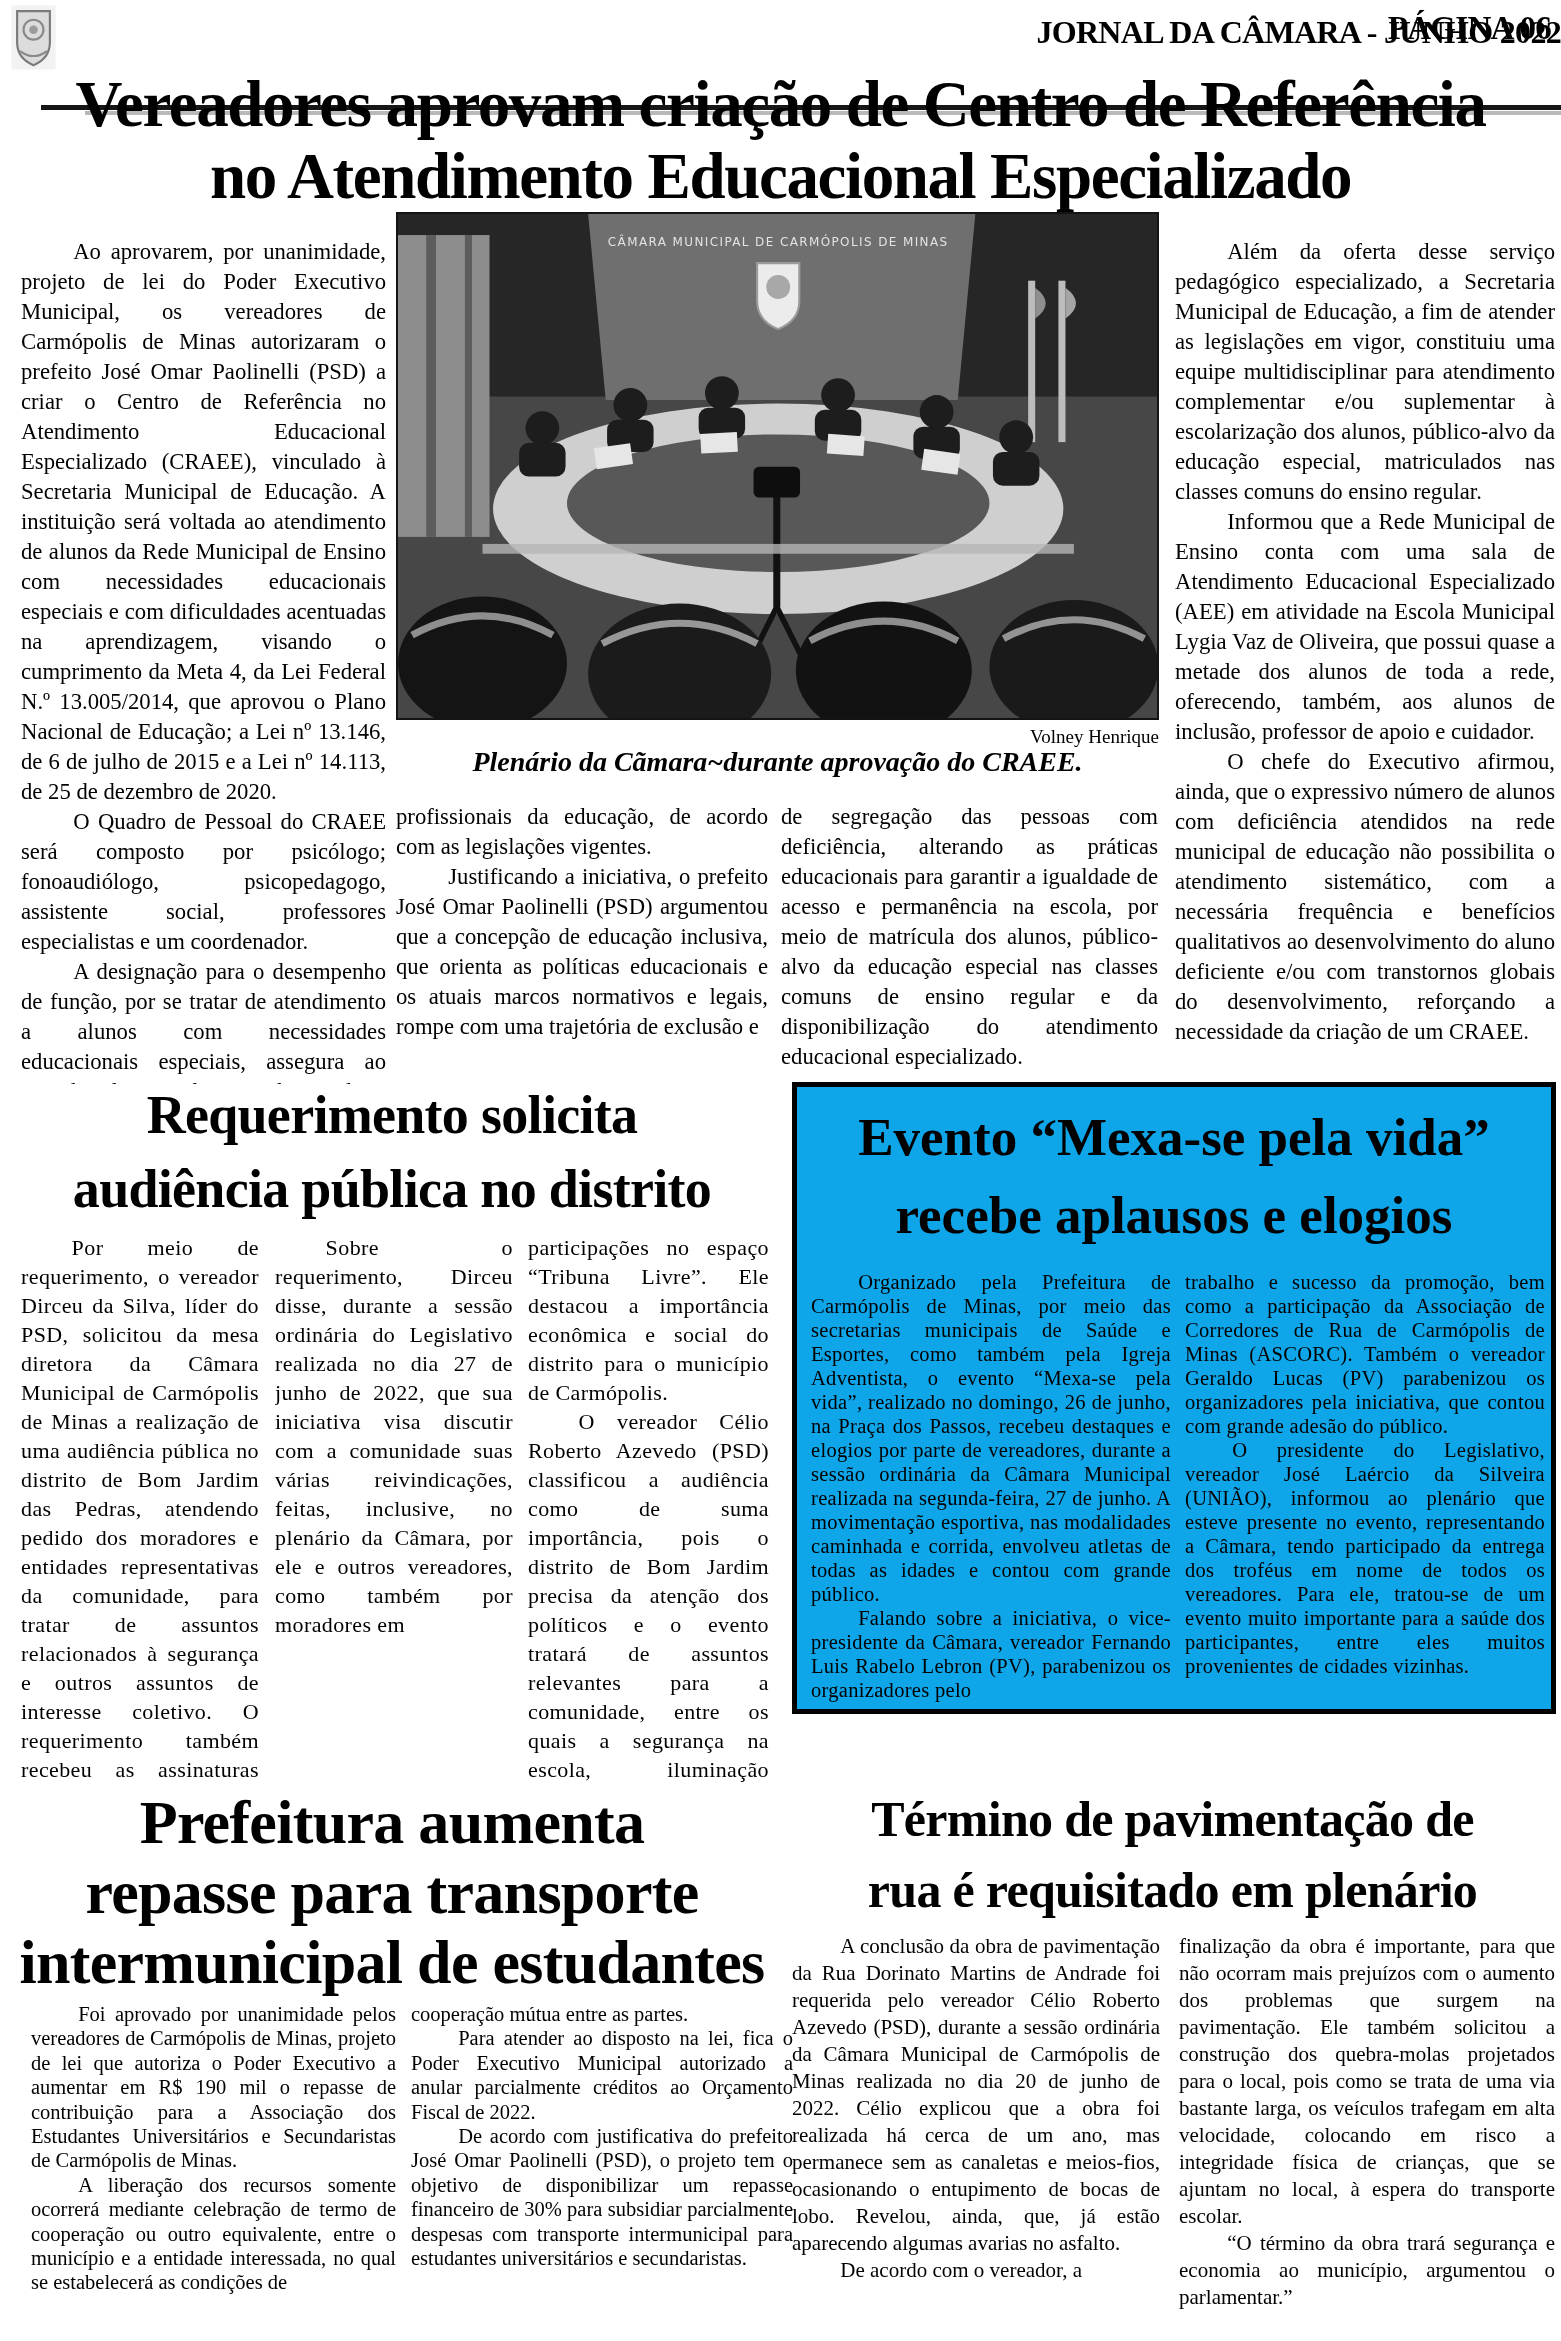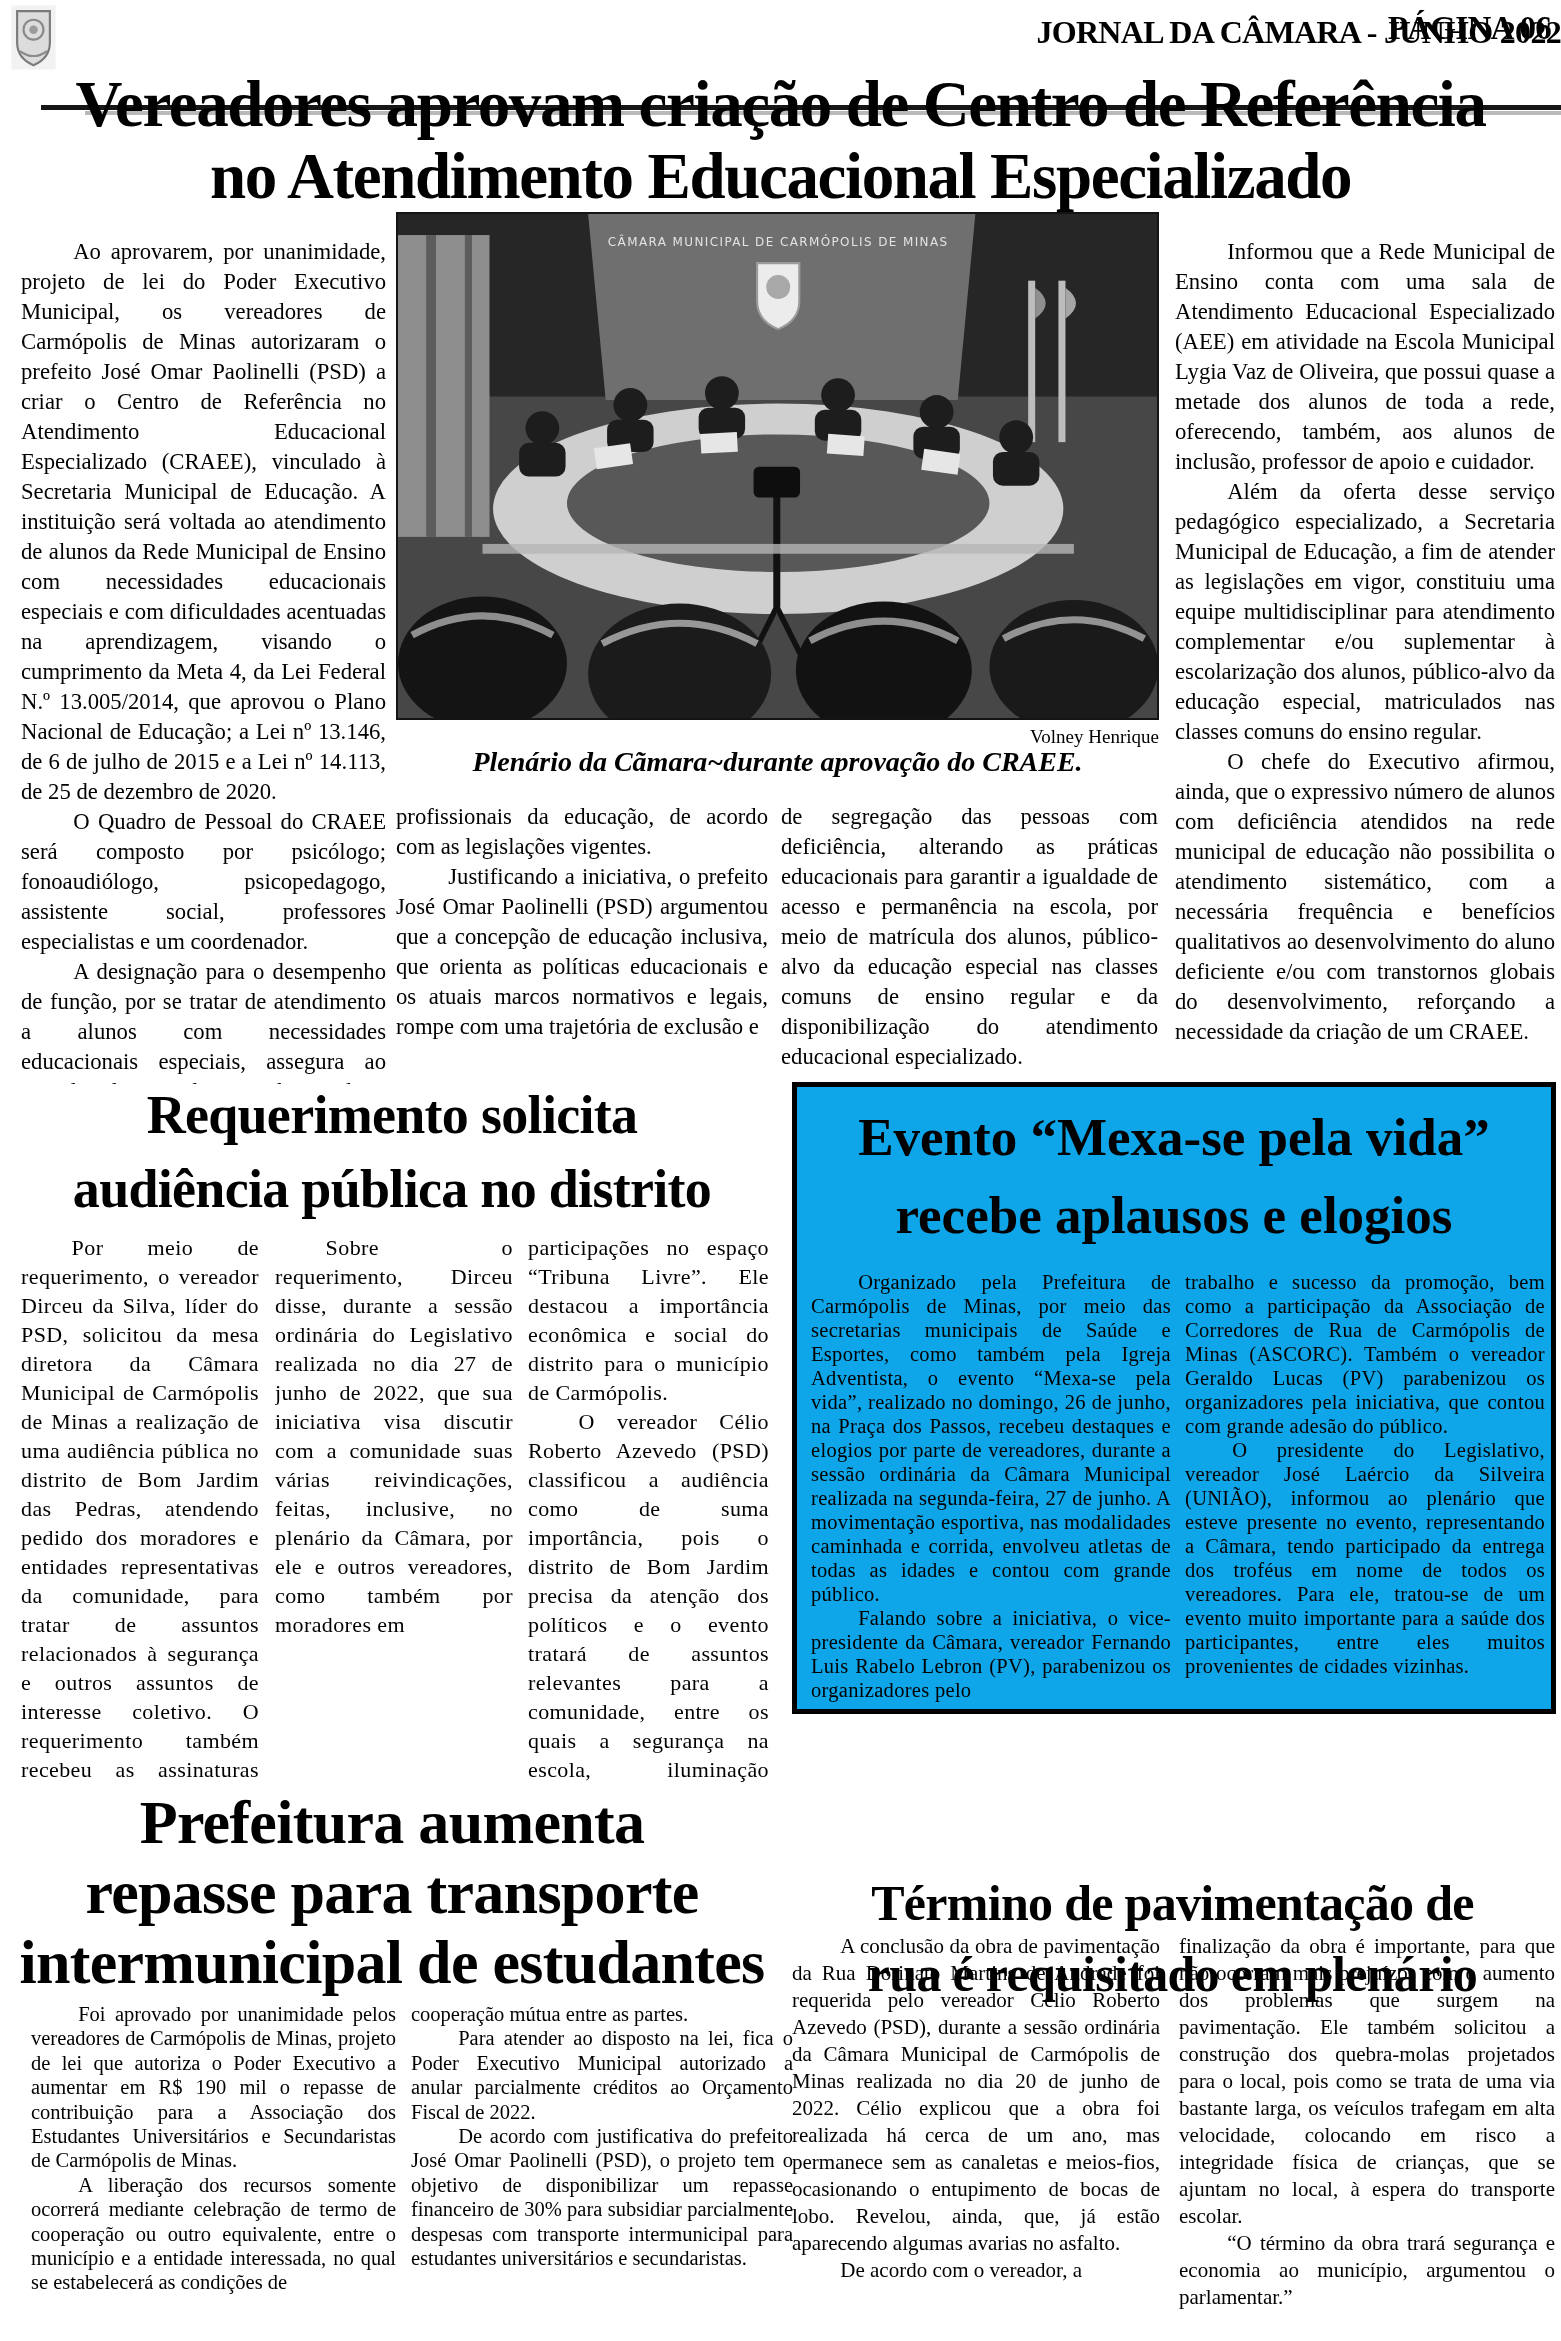--- a/index.html
+++ b/index.html
@@ -11,21 +11,21 @@
             font-weight:bold;font-size:32px;letter-spacing:-0.7px;}
   .pagenum{position:absolute;right:10px;top:10px;font-weight:bold;font-size:33px;letter-spacing:-0.7px;}
   .rule-dark{position:absolute;left:41px;top:105px;width:1520px;height:5px;background:#161616;}
   .rule-gray{position:absolute;left:85px;top:111px;width:1476px;height:3.5px;background:#b9b9b9;}
   
   .headline{position:absolute;text-align:center;font-weight:bold;margin:0;}
   .headline span{display:block;}
   #h-craee{top:68px;left:0;width:1561px;font-size:65px;line-height:72px;letter-spacing:-1.4px;}
   #h-req{top:1078px;left:0;width:784px;font-size:54px;line-height:74px;letter-spacing:-0.7px;}
   #h-pref{top:1787px;left:0;width:784px;font-size:62px;line-height:70px;letter-spacing:-0.7px;}
-  #h-term{top:1868px;left:784px;width:777px;font-size:50px;line-height:71px;letter-spacing:-0.7px;}
+  #h-term{top:1784px;left:784px;width:777px;font-size:50px;line-height:71px;letter-spacing:-0.7px;}
   
   .col{position:absolute;text-align:justify;overflow:hidden;}
   .col p{margin:0;padding:0;text-indent:2.3em;}
   .col p.noind{text-indent:0;}
   .b-craee{font-size:22.7px;line-height:30px;}
   .b-req{font-size:22px;line-height:29px;letter-spacing:0.4px;}
   .b-pref{font-size:20.5px;line-height:24.4px;margin-left:10px;}
   .b-term{font-size:21px;line-height:27px;}
   #col-craee-left{left:21px;top:237px;width:365px;height:847px;}
   #col-craee-mid1{left:396px;top:802px;width:372px;height:276px;}
@@ -138,22 +138,22 @@
   <div class="caption">Plenário da Cãmara~durante aprovação do CRAEE.</div>
 
   <div class="col b-craee" id="col-craee-mid1">
     <p class="noind">profissionais da educação, de acordo com as legislações vigentes.</p>
     <p>Justificando a iniciativa, o prefeito José Omar Paolinelli (PSD) argumentou que a concepção de educação inclusiva, que orienta as políticas educacionais e os atuais marcos normativos e legais, rompe com uma trajetória de exclusão e</p>
   </div>
   <div class="col b-craee" id="col-craee-mid2">
     <p class="noind">de segregação das pessoas com deficiência, alterando as práticas educacionais para garantir a igualdade de acesso e permanência na escola, por meio de matrícula dos alunos, público-alvo da educação especial nas classes comuns de ensino regular e da disponibilização do atendimento educacional especializado.</p>
   </div>
   <div class="col b-craee" id="col-craee-right">
+    <p>Além da oferta desse serviço pedagógico especializado, a Secretaria Municipal de Educação, a fim de atender as legislações em vigor, constituiu uma equipe multidisciplinar para atendimento complementar e/ou suplementar à escolarização dos alunos, público-alvo da educação especial, matriculados nas classes comuns do ensino regular.</p>
     <p>Informou que a Rede Municipal de Ensino conta com uma sala de Atendimento Educacional Especializado (AEE) em atividade na Escola Municipal Lygia Vaz de Oliveira, que possui quase a metade dos alunos de toda a rede, oferecendo, também, aos alunos de inclusão, professor de apoio e cuidador.</p>
-    <p>Além da oferta desse serviço pedagógico especializado, a Secretaria Municipal de Educação, a fim de atender as legislações em vigor, constituiu uma equipe multidisciplinar para atendimento complementar e/ou suplementar à escolarização dos alunos, público-alvo da educação especial, matriculados nas classes comuns do ensino regular.</p>
     <p>O chefe do Executivo afirmou, ainda, que o expressivo número de alunos com deficiência atendidos na rede municipal de educação não possibilita o atendimento sistemático, com a necessária frequência e benefícios qualitativos ao desenvolvimento do aluno deficiente e/ou com transtornos globais do desenvolvimento, reforçando a necessidade da criação de um CRAEE.</p>
   </div>
 
   <h2 class="headline" id="h-req">
     <span>Requerimento solicita</span>
     <span>audiência pública no distrito</span>
   </h2>
   <div class="col b-req" id="col-req-1">
     <p>Por meio de requerimento, o vereador Dirceu da Silva, líder do PSD, solicitou da mesa diretora da Câmara Municipal de Carmópolis de Minas a realização de uma audiência pública no distrito de Bom Jardim das Pedras, atendendo pedido dos moradores e entidades representativas da comunidade, para tratar de assuntos relacionados à segurança e outros assuntos de interesse coletivo. O requerimento também recebeu as assinaturas dos vereadores Antônio</p>
   </div>

